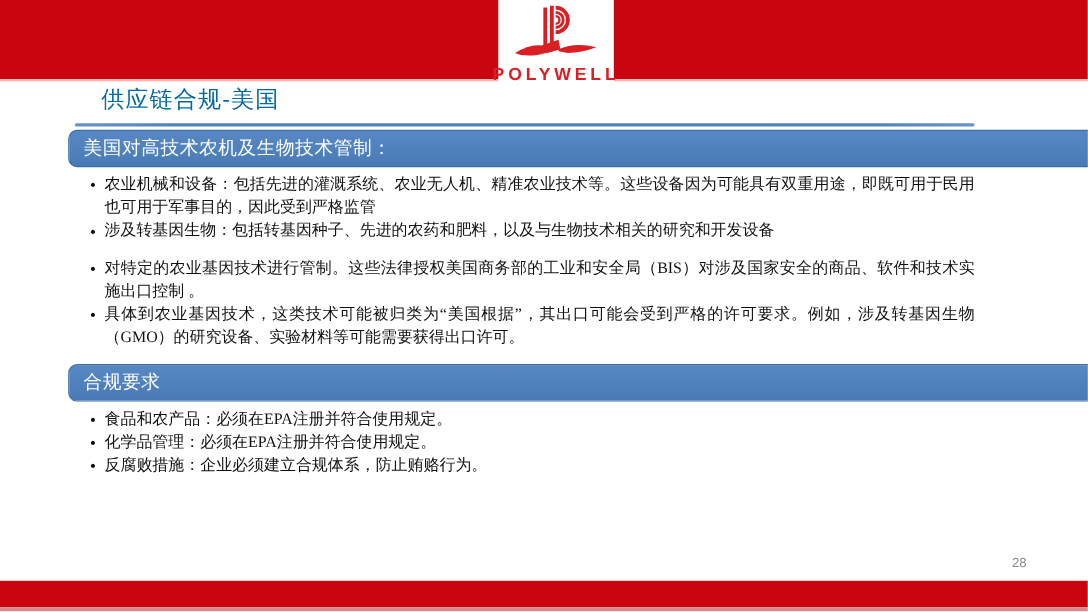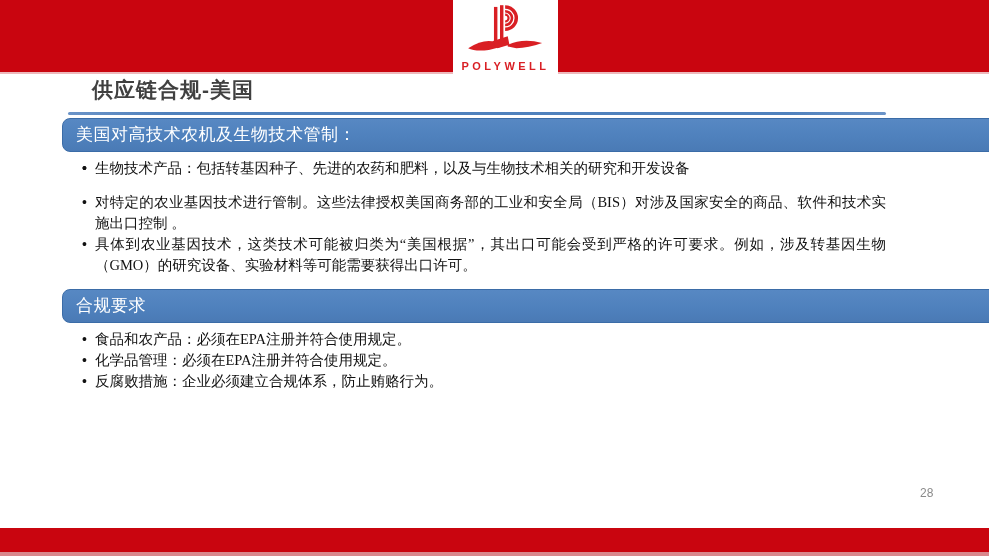--- a/index.html
+++ b/index.html
@@ -21,28 +21,28 @@
   }
   .logo-gap{
     position:absolute;left:453px;top:0;width:105px;height:80px;
     background:#ffffff;
     display:flex;flex-direction:column;align-items:center;justify-content:flex-start;
   }
   .logo-mark{margin-top:3px;}
   .logo-text{
     color:#D91F24;
     font-family:"Liberation Sans", sans-serif;
-    font-weight:bold;font-size:11px;letter-spacing:3.5px;
+    font-weight:bold;font-size:16px;letter-spacing:3.5px;
     margin-top:1px;white-space:nowrap;
   }
   
   .title{
     position:absolute;left:92px;top:76px;
     font-family:"Liberation Sans", sans-serif;
-    font-weight:bold;font-size:21px;color:#404040;
+    font-weight:normal;font-size:21px;color:#0369a1;
     letter-spacing:1px;
   }
   .title-rule{
     position:absolute;left:68px;top:112px;width:818px;height:3px;
     background:linear-gradient(90deg,#6b94c8,#4F81BD 12%,#4F81BD 88%,#6b94c8);
     border-radius:2px;
   }
   
   .content{
     position:absolute;left:62px;top:118px;width:834px;
@@ -78,21 +78,21 @@
   
   .bottom-bar{
     position:absolute;left:0;top:528px;width:989px;height:24px;
     background:#C9050F;
   }
   .bottom-edge{
     position:absolute;left:0;top:552px;width:989px;height:4px;
     background:#d9888d;
   }
   .page-number{
-    position:absolute;left:920px;top:486px;
+    position:absolute;left:920px;top:504px;
     font-family:"Liberation Sans", sans-serif;
     font-size:12px;color:#8a8a8a;z-index:3;
   }
 </style>
 </head>
 <body>
 
 <div id="slide">
 
   <div class="top-bar"></div>
@@ -119,22 +119,22 @@
     <div class="logo-text">POLYWELL</div>
   </div>
 
   <div class="title">供应链合规-美国</div>
   <div class="title-rule"></div>
 
   <div class="content">
   <div>
     <div class="sec-header">美国对高技术农机及生物技术管制：</div>
     <div class="bullet-list">
-          <div class="bullet"><span class="dot">•</span></div>
-          <div class="bullet"><span class="dot">•</span><span>生物技术产品：包括转基因种子、先进的农药和肥料，以及与生物技术相关的研究和开发设备</span></div>
+          <div class="bullet"><span class="dot">•</span><span>农业机械和设备：包括先进的灌溉系统、农业无人机、精准农业技术等。这些设备因为可能具有双重用途，即既可用于民用也可用于军事目的，因此受到严格监管</span></div>
+          <div class="bullet"><span class="dot">•</span><span>涉及转基因生物：包括转基因种子、先进的农药和肥料，以及与生物技术相关的研究和开发设备</span></div>
         </div>
   </div>
 
   <div>
     <div class="bullet-list">
           <div class="bullet"><span class="dot">•</span><span>对特定的农业基因技术进行管制。这些法律授权美国商务部的工业和安全局（BIS）对涉及国家安全的商品、软件和技术实施出口控制 。</span></div>
           <div class="bullet"><span class="dot">•</span><span>具体到农业基因技术，这类技术可能被归类为“美国根据”，其出口可能会受到严格的许可要求。例如，涉及转基因生物（GMO）的研究设备、实验材料等可能需要获得出口许可。</span></div>
         </div>
   </div>
 

